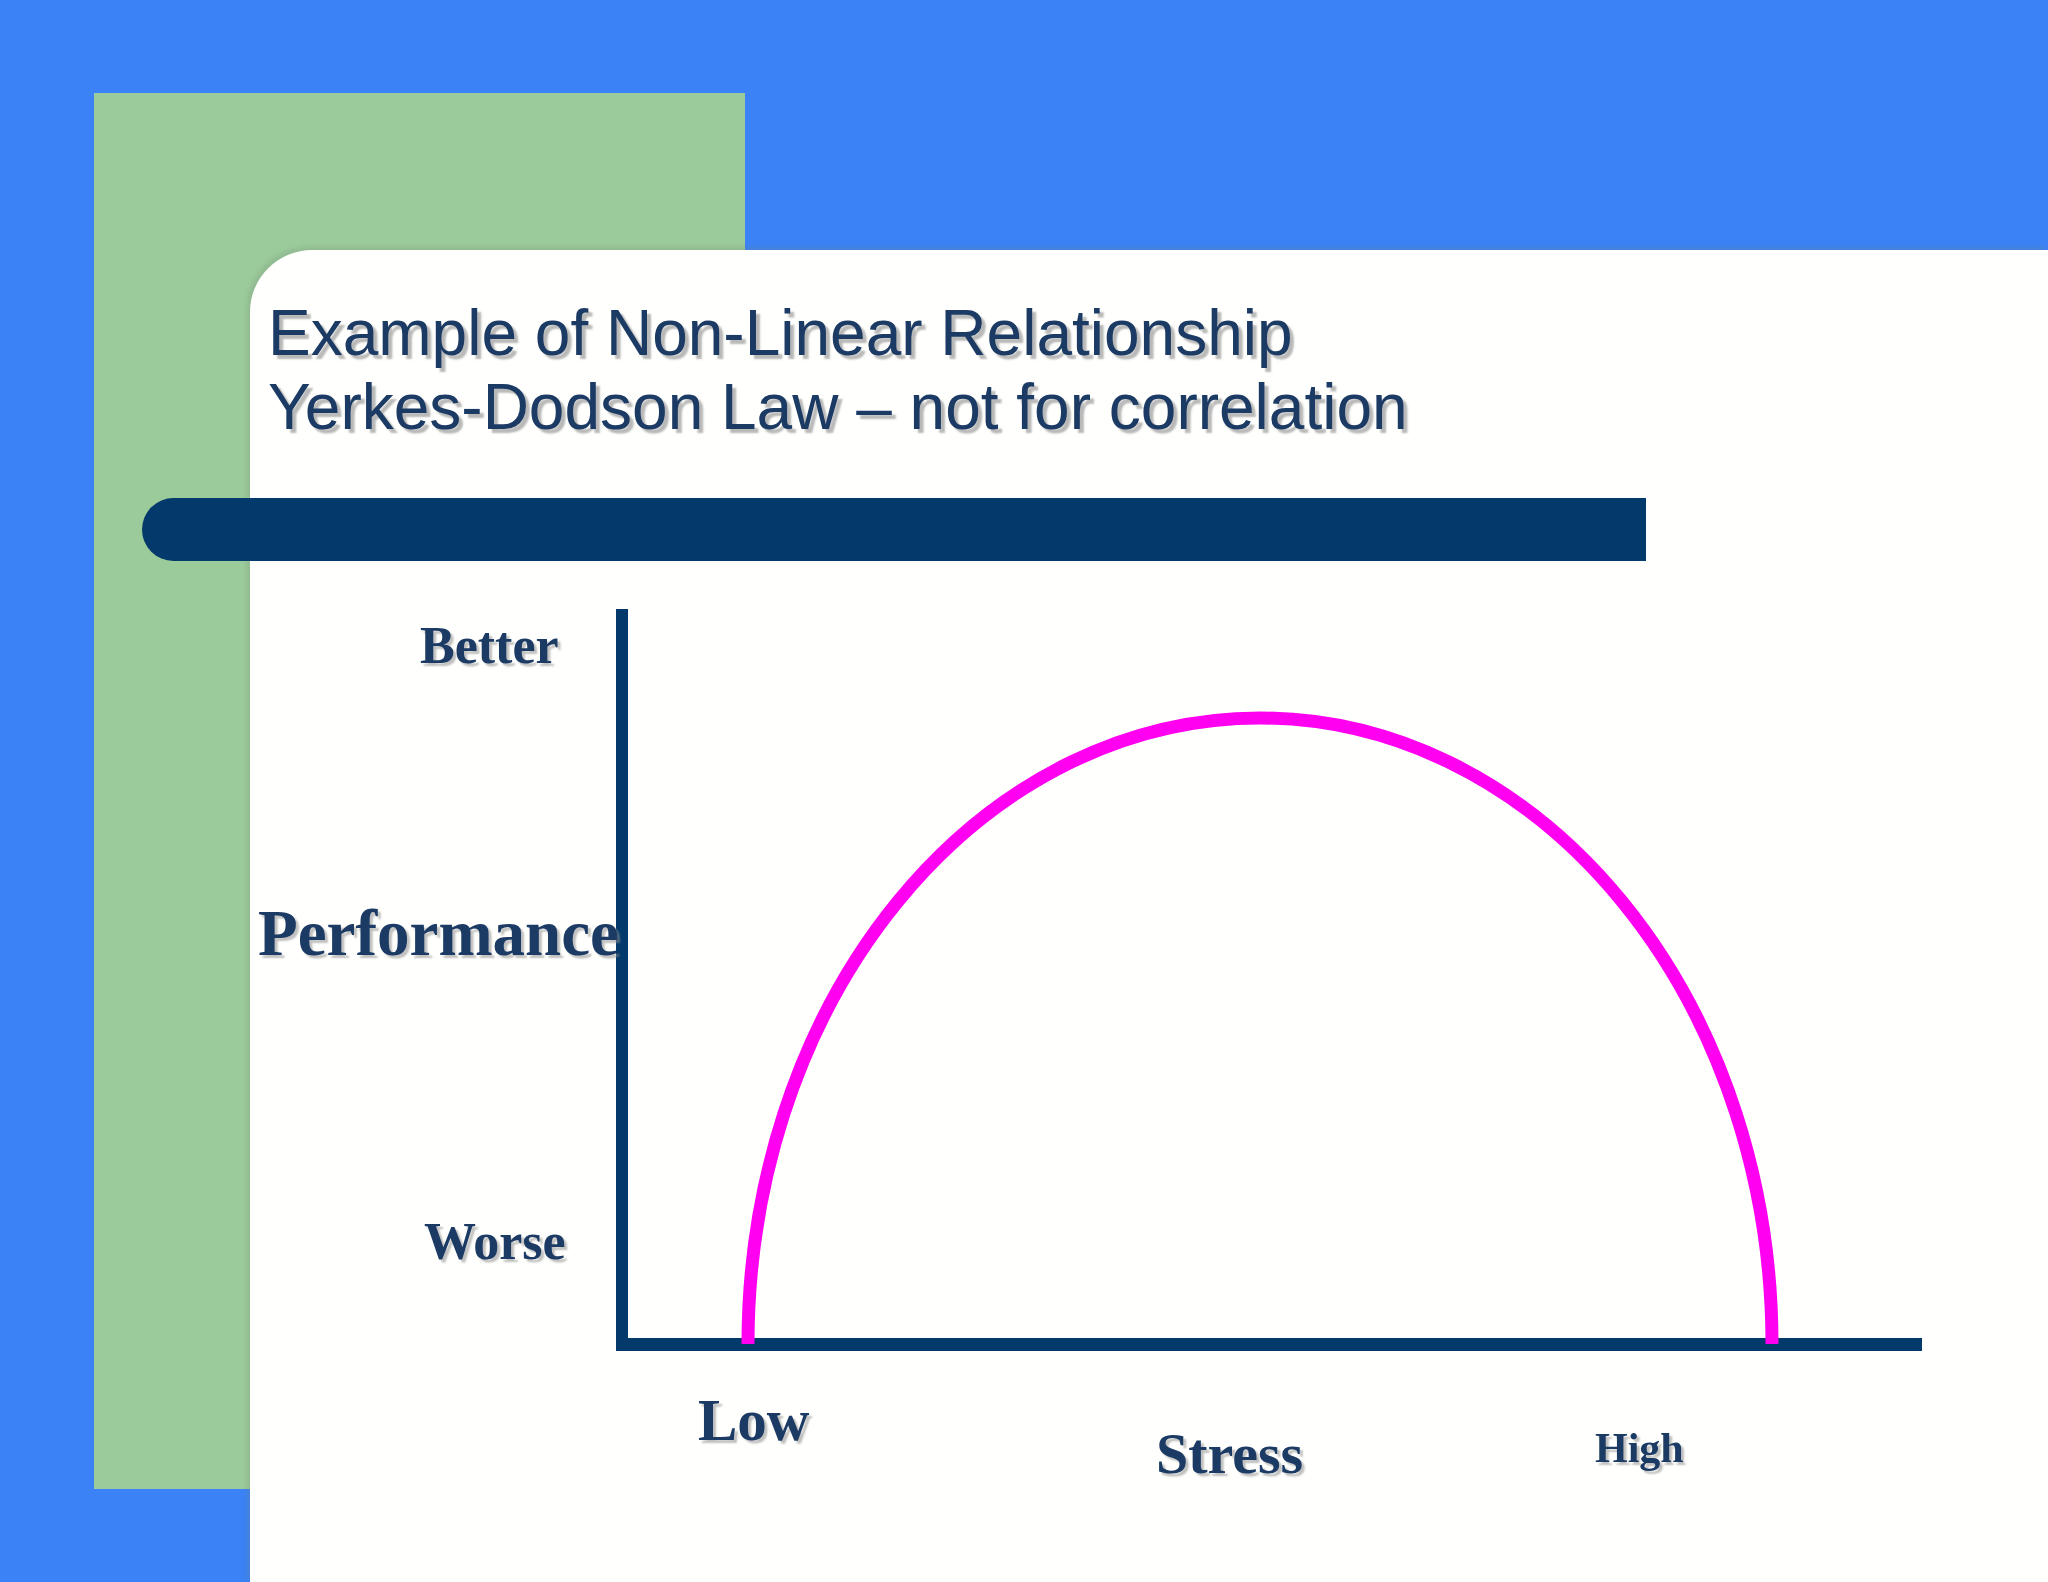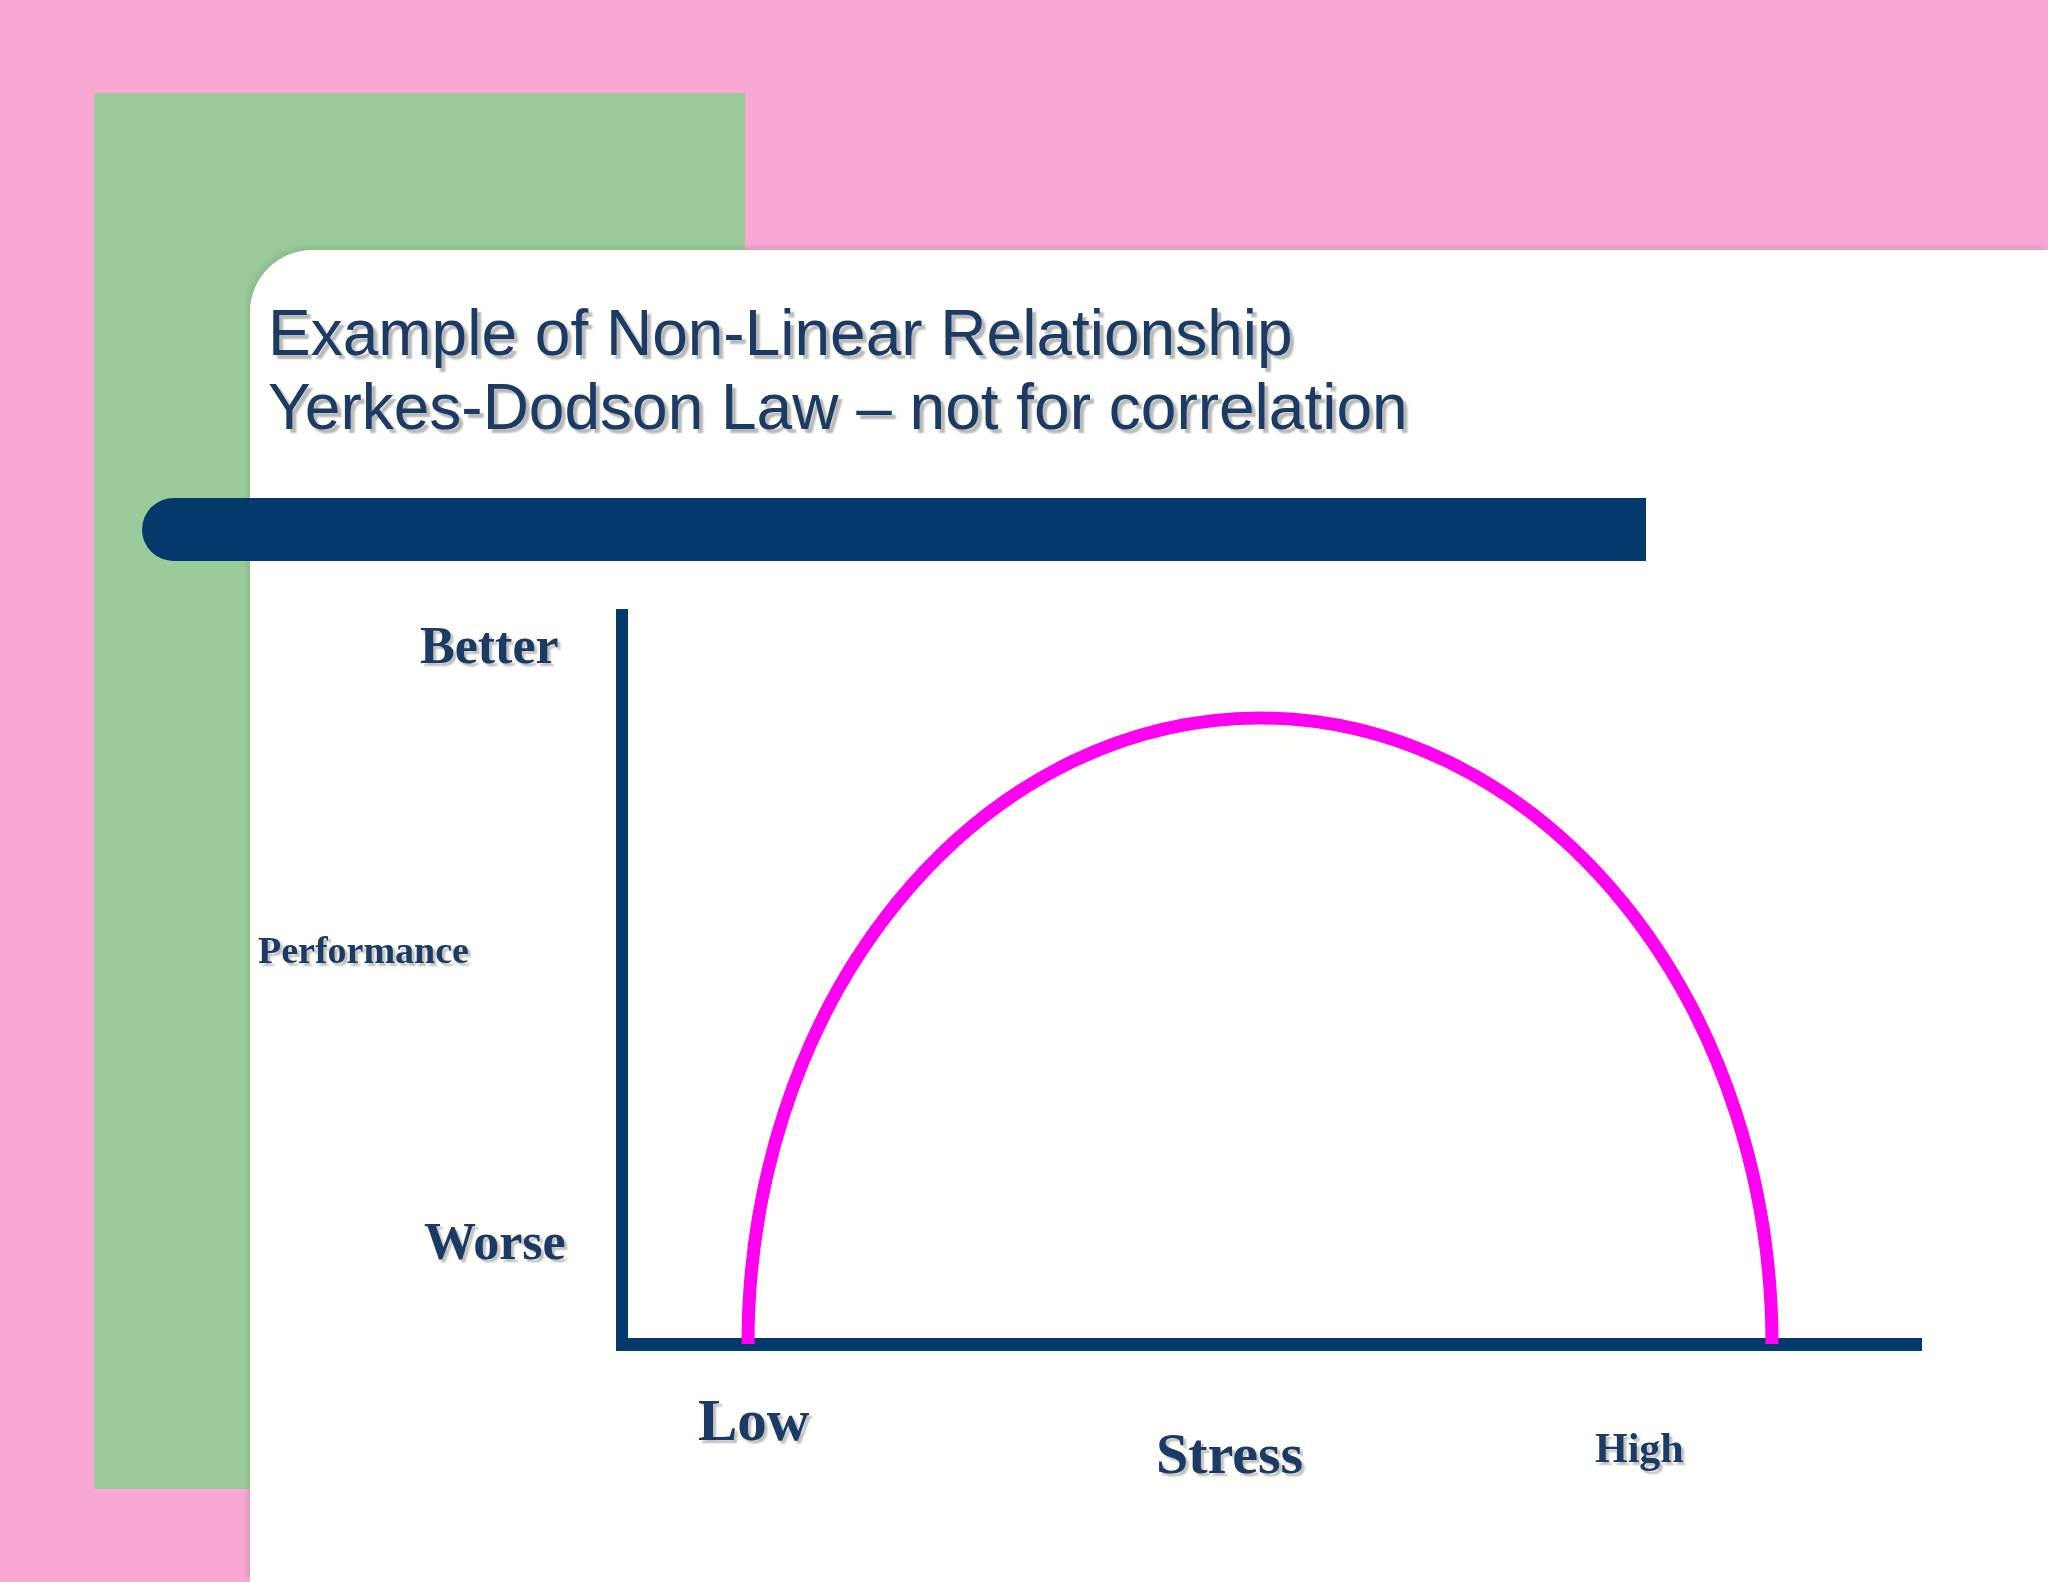--- a/index.html
+++ b/index.html
@@ -1,20 +1,20 @@
 <!DOCTYPE html>
 <html><head>
 <meta charset="utf-8">
 <style>
   html, body { margin: 0; padding: 0; background: #ffffff; }
   .slide {
     position: relative;
     width: 2048px;
     height: 1582px;
-    background: #f9a8d4;
+    background: #3b82f6;
     overflow: hidden;
     font-family: "Liberation Sans", sans-serif;
   }
   .green-shape {
     position: absolute;
     left: 94px; top: 93px;
     width: 651px; height: 1396px;
     background: #9bcb9b;
   }
   .panel {
@@ -49,21 +49,21 @@
   }
   .axis-label {
     position: absolute;
     font-family: Liberation Serif, serif;
     font-weight: 700;
     color: #1b3a64;
     text-shadow: 3px 3px 2px rgba(140,140,140,0.55);
     white-space: nowrap;
   }
   .lbl-better      { left: 420px;  top: 616px;  font-size: 52px; }
-  .lbl-performance { left: 258px;  top: 896px;  font-size: 38px; margin-top: 32px; }
+  .lbl-performance { left: 258px;  top: 896px;  font-size: 65px; }
   .lbl-worse       { left: 424px;  top: 1200px; font-size: 52px; }
   .lbl-low         { left: 698px;  top: 1386px; font-size: 59px; }
   .lbl-stress      { left: 1148px; top: 1420px; font-size: 58px; }
   .lbl-high        { left: 1595px; top: 1424px; font-size: 42px; }
 </style>
 </head>
 <body>
 
 <div class="slide">
 

